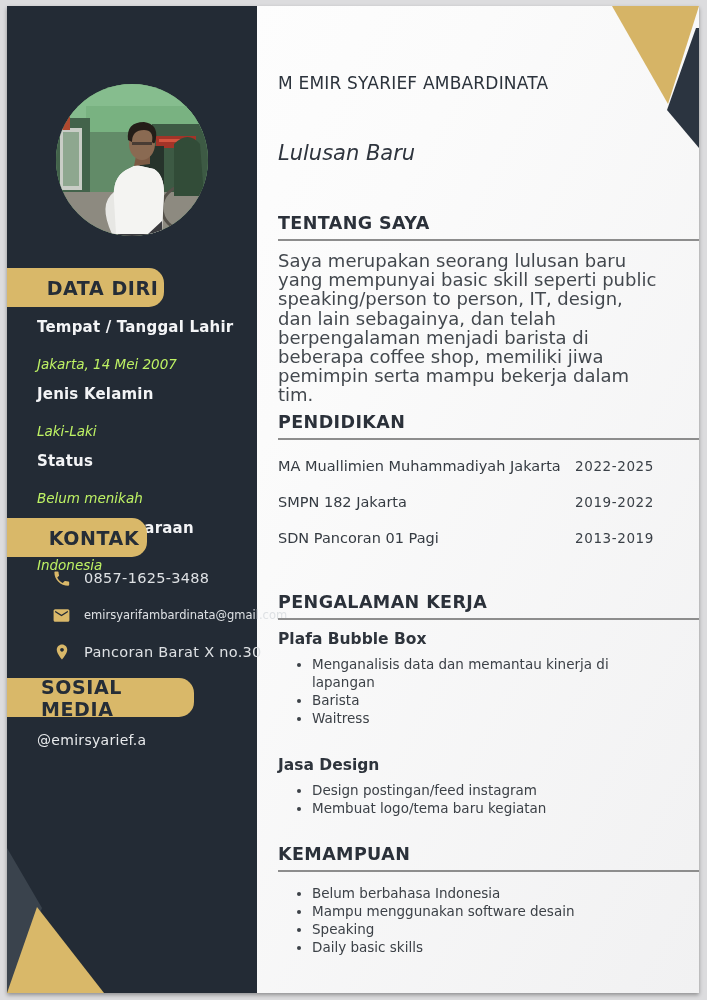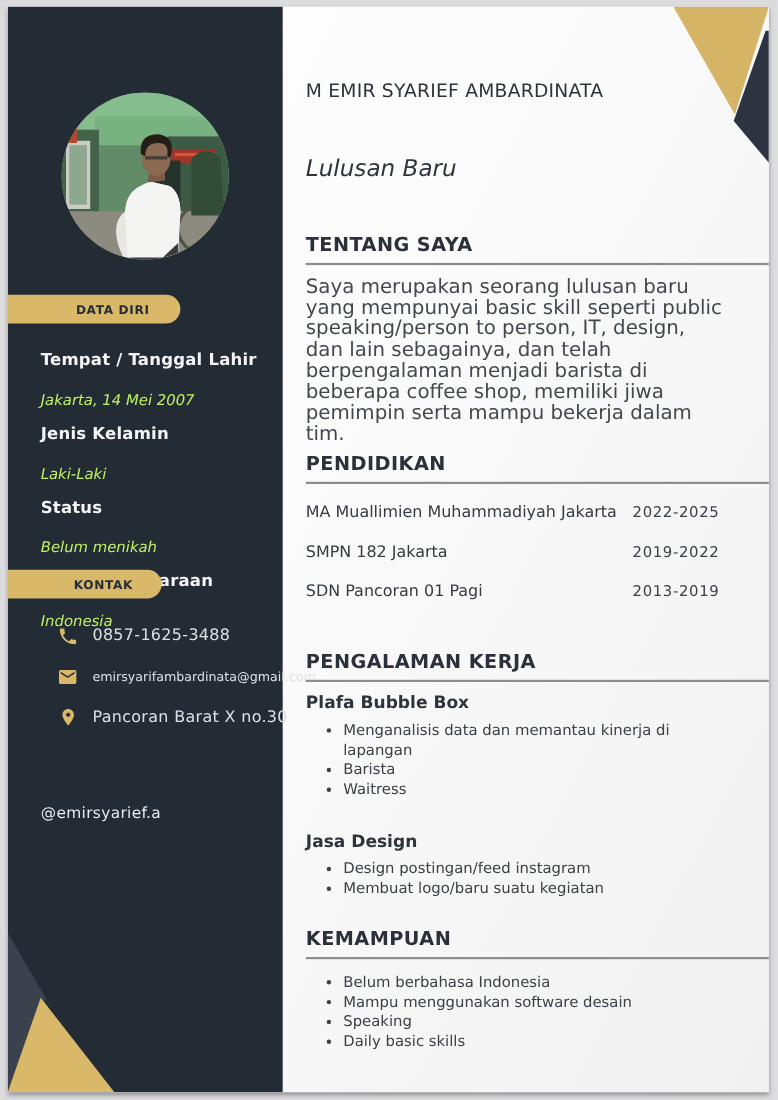--- a/index.html
+++ b/index.html
@@ -2,21 +2,21 @@
 <html><head>
 <meta charset="utf-8">
 <style>
   html,body{margin:0;padding:0;background:#e7e7e9;font-family:"DejaVu Sans","Liberation Sans",sans-serif;}
   .page{position:relative;width:707px;height:1000px;background:#dcdcde;overflow:hidden;}
   .sheet{position:absolute;left:7px;top:6px;width:692px;height:987px;background:linear-gradient(118deg,#ffffff 0%,#fbfbfb 40%,#f1f1f2 100%);box-shadow:0 2px 4px rgba(0,0,0,.35);overflow:hidden;}
 
   
   .sidebar{position:absolute;left:0;top:0;bottom:0;width:250px;background:#232b35;}
   .photo{position:absolute;left:49px;top:78px;width:152px;height:152px;border-radius:50%;overflow:hidden;background:#6f9c77;}
-  .pill{position:absolute;left:0;height:26px;background:#d9b869;border-radius:0 15px 15px 0;display:flex;align-items:center;justify-content:center;padding-left:34px;box-sizing:border-box;font-weight:bold;font-size:11px;letter-spacing:.6px;color:#252d37;}
+  .pill{position:absolute;left:0;height:39px;background:#d9b869;border-radius:0 15px 15px 0;display:flex;align-items:center;justify-content:center;padding-left:34px;box-sizing:border-box;font-weight:bold;font-size:19px;letter-spacing:.6px;color:#252d37;}
   .pill-datadiri{top:262px;width:157px;}
   .pill-kontak{top:512px;width:140px;}
   .pill-sosmed{top:672px;width:187px;}
   .fields{position:absolute;left:30px;top:312px;width:205px;}
   .field{margin-bottom:12px;}
   .field .lbl{font-size:15px;font-weight:bold;color:#f3f4f6;line-height:18px;letter-spacing:.2px;}
   .field .val{font-size:13.5px;color:#bef264;line-height:17px;margin-top:20px;font-style:italic;}
   .contacts{position:absolute;left:44px;top:560px;width:215px;}
   .contact-row{display:flex;align-items:center;height:24px;margin-bottom:13px;}
   .contact-row .cicon{width:21px;height:21px;flex:0 0 21px;margin-right:12px;display:flex;align-items:center;justify-content:center;}
@@ -137,20 +137,23 @@
         <div class="contact-row">
           <span class="cicon">
             <svg width="18" height="18" viewBox="0 0 24 24">
                 <path fill="#d9b869" d="M12 2C8.1 2 5 5.1 5 9c0 5.2 7 13 7 13s7-7.8 7-13c0-3.9-3.1-7-7-7zm0 9.5c-1.4 0-2.5-1.1-2.5-2.5S10.6 6.5 12 6.5s2.5 1.1 2.5 2.5-1.1 2.5-2.5 2.5z"></path>
               </svg>
           </span>
           <span class="ctext">Pancoran Barat X no.30</span>
         </div>
       </div>
 
+      <div class="pill pill-sosmed">
+        <span>SOSIAL MEDIA</span>
+      </div>
 
       <div class="handle">@emirsyarief.a</div>
 
       <svg class="deco deco-bl" width="120" height="160" viewBox="0 0 120 160">
         <polygon points="0,15 35,75 0,160" fill="#3a434d"></polygon>
         <polygon points="30,74 0,160 97,160" fill="#d9b869"></polygon>
       </svg>
     </aside>
 
     <main class="main">
@@ -182,21 +185,21 @@
       <h3 class="job-title">Plafa Bubble Box</h3>
       <ul class="blist">
         <li>Menganalisis data dan memantau kinerja di lapangan</li>
         <li>Barista</li>
         <li>Waitress</li>
       </ul>
 
       <h3 class="job-title jt-2">Jasa Design</h3>
       <ul class="blist">
         <li>Design postingan/feed instagram</li>
-        <li>Membuat logo/baru suatu kegiatan</li>
+        <li>Membuat logo/tema baru kegiatan</li>
       </ul>
 
       <h2 class="section-title st-4">KEMAMPUAN</h2>
       <ul class="blist skills">
         <li>Belum berbahasa Indonesia</li>
         <li>Mampu menggunakan software desain</li>
         <li>Speaking</li>
         <li>Daily basic skills</li>
       </ul>
 

